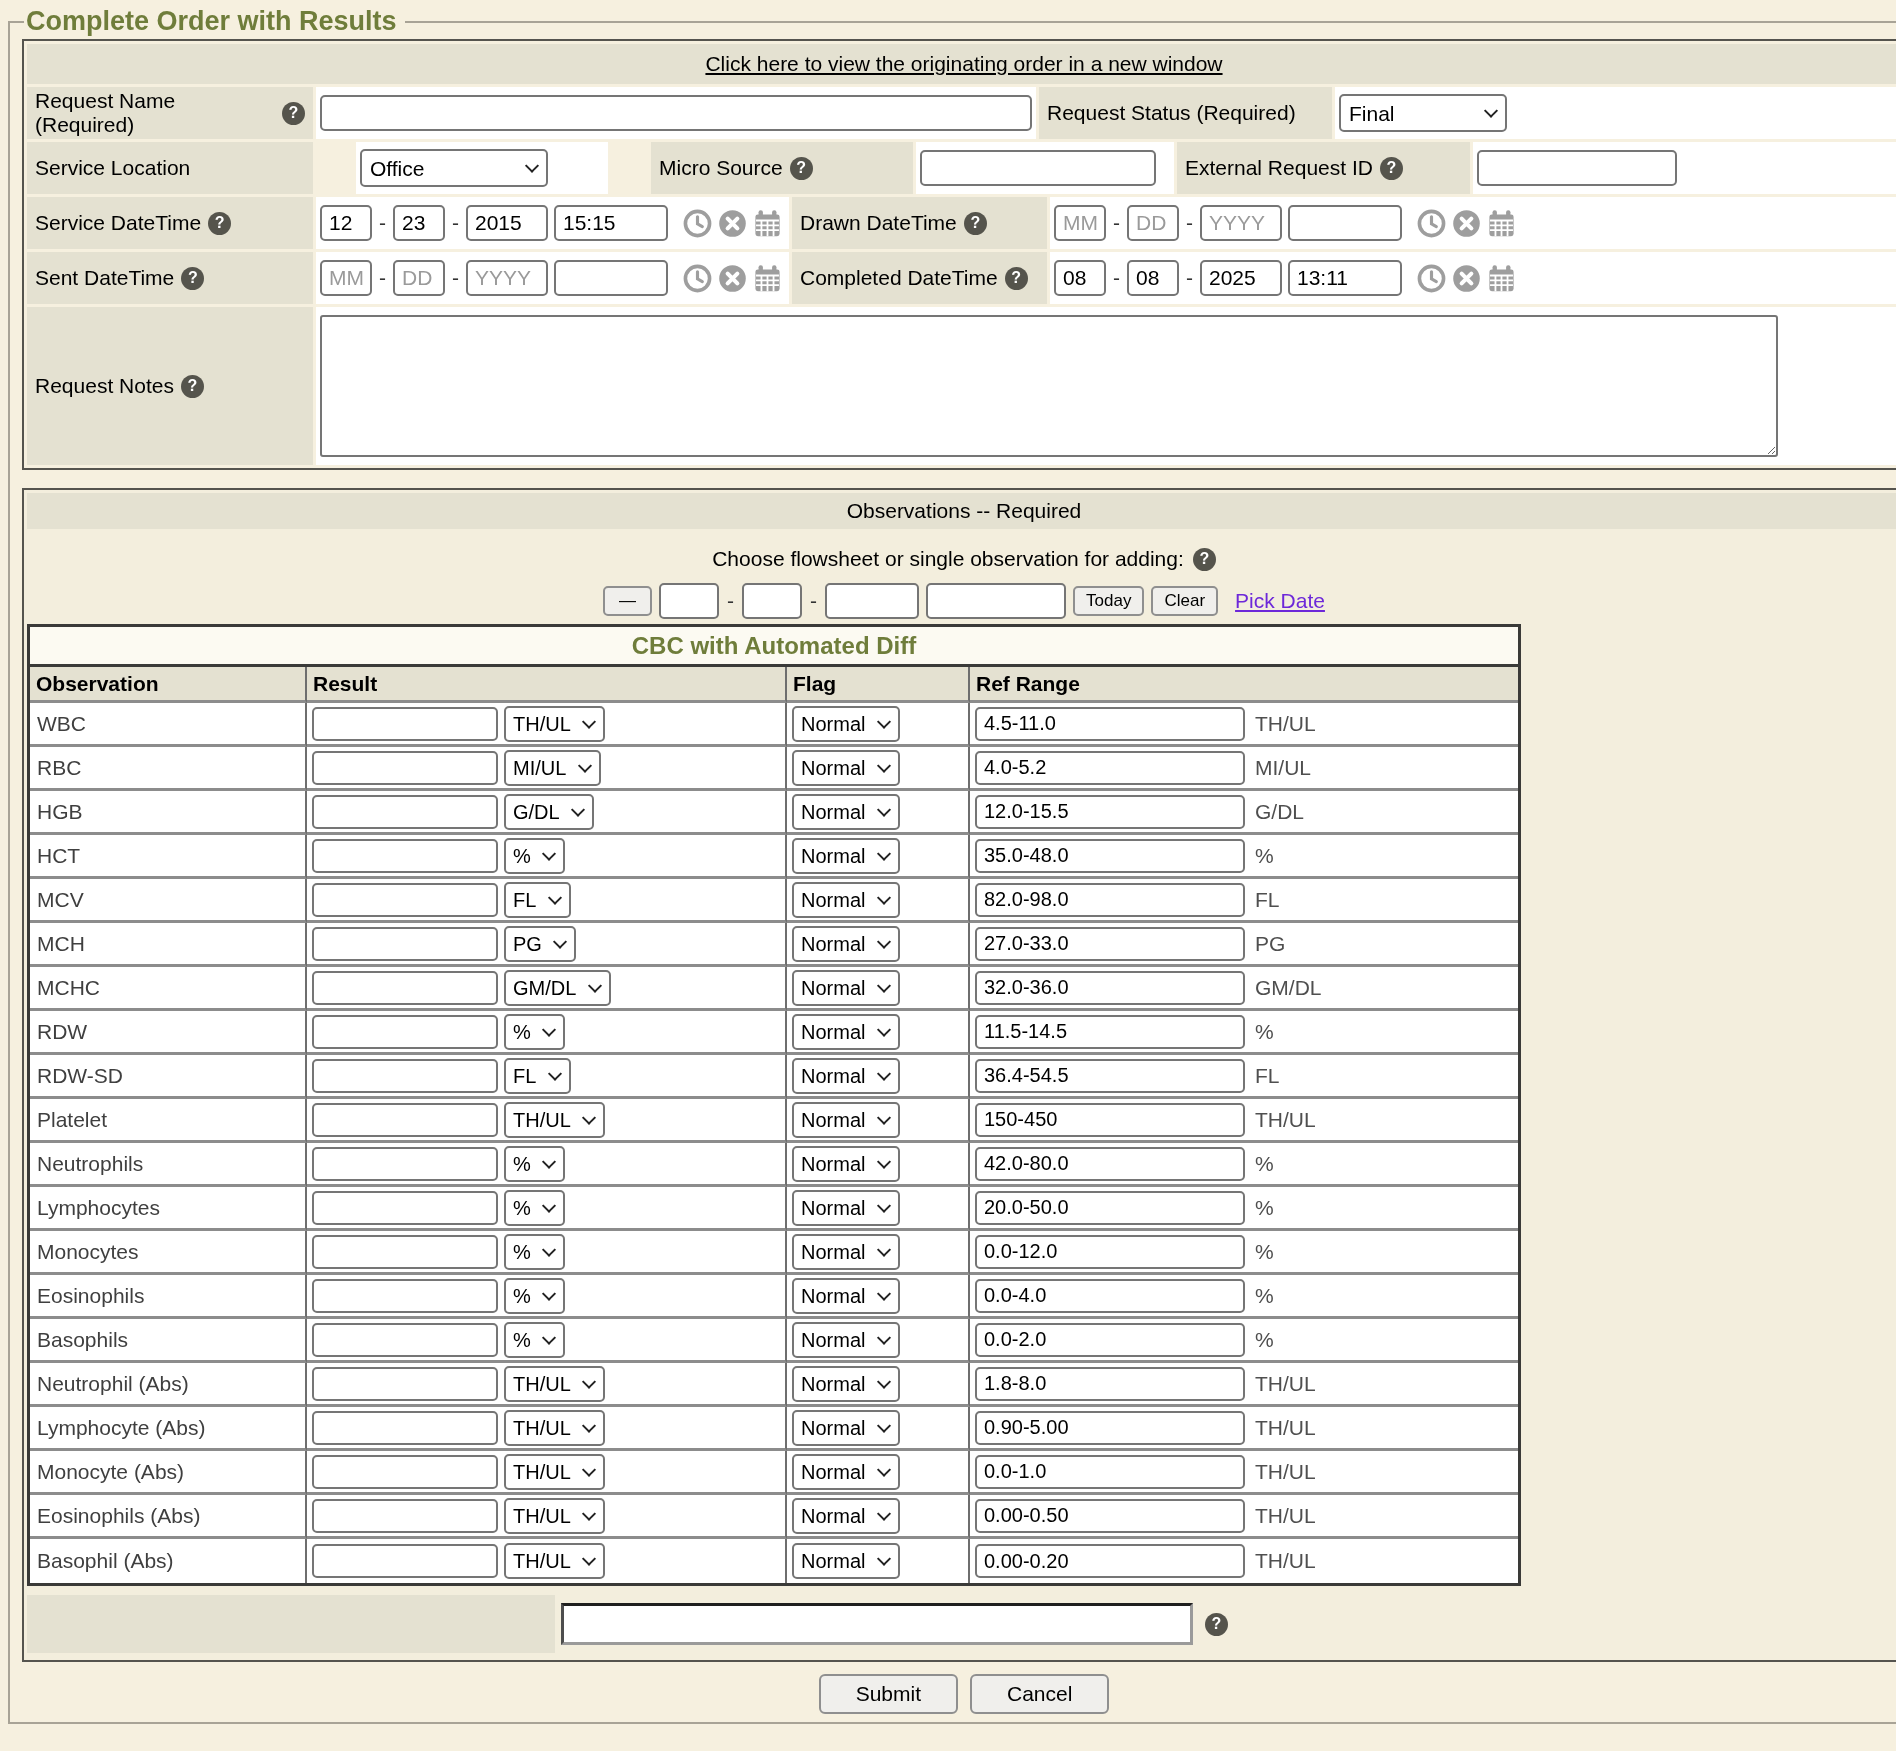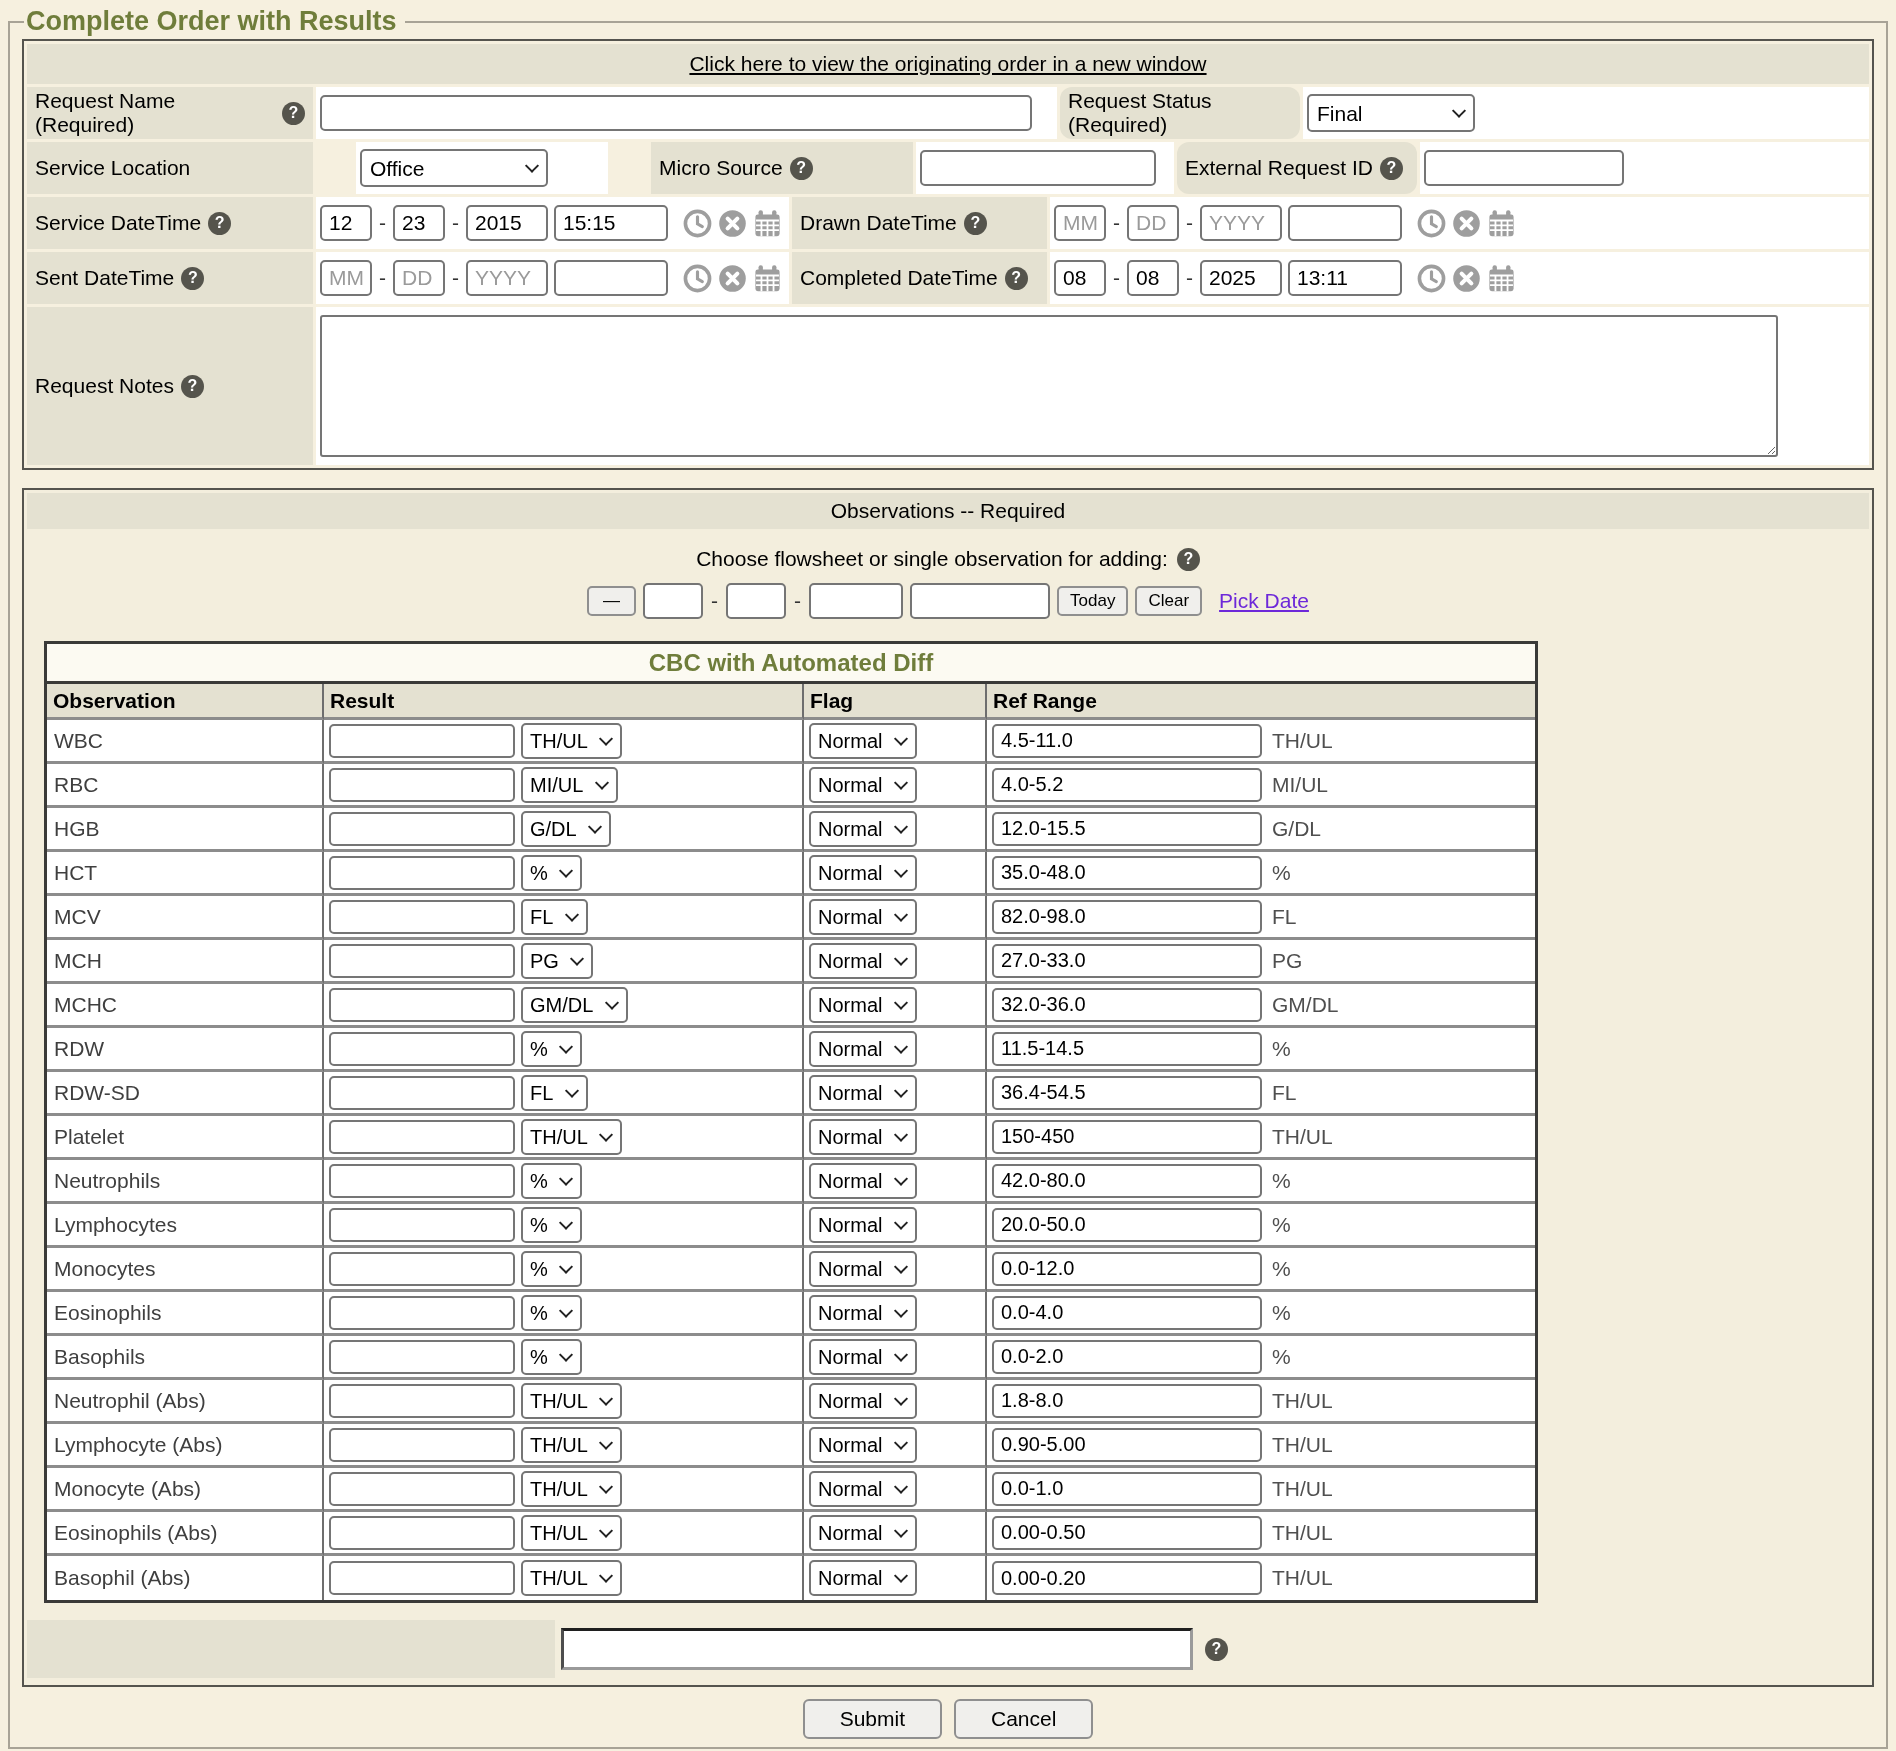--- a/index.html
+++ b/index.html
@@ -64,21 +64,21 @@
   .dsep { font-size:21px; margin:0 1px; color:#333; }
   .dtg { display:flex; align-items:center; gap:6px; }
   .dticons { display:flex; align-items:center; gap:5px; margin-left:8px; }
   .icn { display:inline-flex; width:30px; height:30px; align-items:center; justify-content:center; cursor:pointer; }
   textarea.notes {
     width:1458px; height:142px; margin:4px 0;
     border:2px solid #757575; border-radius:3px; background:#fff;
     font-family:"Liberation Sans", sans-serif; font-size:20px; resize:both;
   }
   .lblc { width:286px; }
-  .lbl2a { width:240px;border-radius:12px; }  
+  .lbl2a { width:293px; }  
   .lblms { width:262px;margin-left:40px; }  
   .lbldt { width:255px; }  
   .wloc { width:252px;margin-left:40px; }
   .wmic { width:258px; }
   .wsvc { width:473px; }
 
   
   .obsbox { border:2px solid #55544e; margin-top:18px; padding:3px; background:#f3eedd; }
   .obshead { background:#e4e1d1; height:36px; display:flex; align-items:center; justify-content:center;
              font-size:21px; margin-bottom:11px; }
@@ -91,21 +91,21 @@
   }
   button.dashb { padding:3px 14px; }
   input.ci { border:2px solid #757575; border-radius:5px; height:36px; background:#fff;
     font-family:"Liberation Sans", sans-serif; font-size:20px; padding:0 6px; }
   .ciw1 { width:60px; } .ciw2 { width:94px; } .ciw3 { width:140px; }
   a.pickdate { color:#6d28d9; font-size:21px; margin-left:10px; }
 
   table.cbc {
     border-collapse:separate; border-spacing:0;
     border:3px solid #3a3a38; background:#fff;
-    width:1494px; table-layout:fixed; margin:17px;
+    width:1494px; table-layout:fixed; margin:0;
   }
   .col-obs { width:277px; } .col-res { width:480px; } .col-flag { width:183px; }
   td.cbct {
     background:#fcfaf2; border-bottom:3px solid #3a3a38;
     text-align:center; font-size:24px; font-weight:bold; color:#6f7d3b; height:40px;
   }
   table.cbc th {
     background:#e4e1d1; text-align:left; font-size:21px; font-weight:bold;
     padding:4px 6px; border-bottom:3px solid #8c8c8c; border-right:2px solid #6e6e6e; height:36px;
   }

